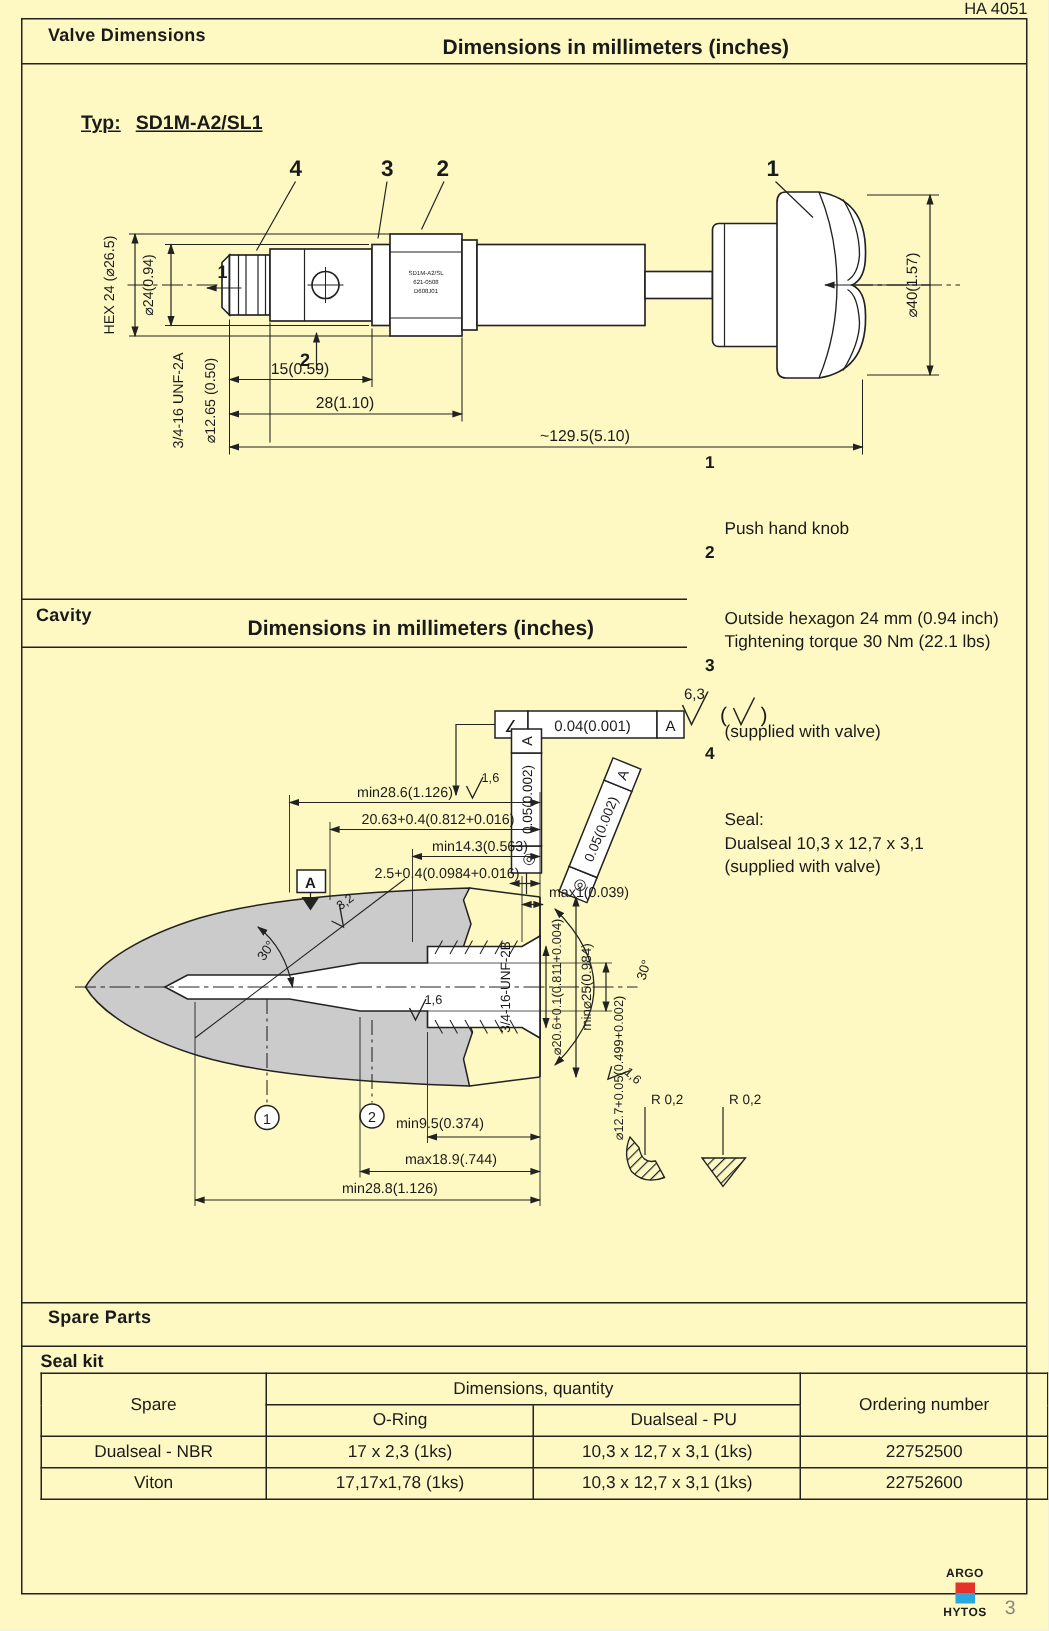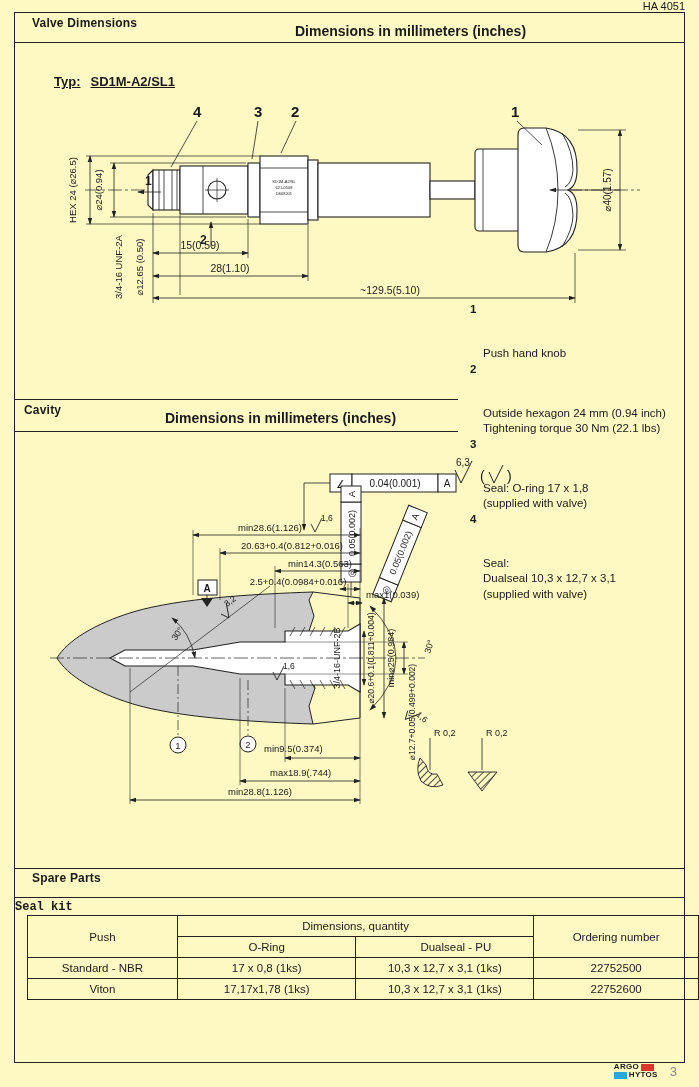--- a/index.html
+++ b/index.html
@@ -13,24 +13,24 @@
   .units{font-size:14px;font-weight:bold;}
   .typ{position:absolute;left:54px;top:74px;font-size:13px;font-weight:bold;text-decoration:underline;}
   .typ span{margin-right:10px;}
   .notes{position:absolute;left:470px;top:302px;width:218px;font-size:11.5px;line-height:15.5px;}
   .note{display:flex;}
   .note .n{width:13px;font-weight:bold;flex:none;}
   .note .t{flex:1;margin-top:44px;}
   table.sp{position:absolute;left:27px;top:915px;border-collapse:collapse;table-layout:fixed;
            font-size:11.5px;text-align:center;}
   table.sp td{border:1.2px solid #222;padding:0;height:20px;}
-  .sealkit{position:absolute;left:15px;top:900px;font-size:12px;font-weight:bold;font-family:Liberation Mono, monospace;}
+  .sealkit{position:absolute;left:27px;top:900px;font-size:12px;font-weight:bold;}
   .footer-logo{position:absolute;right:22px;bottom:8px;display:flex;align-items:flex-end;gap:12px;}
   .brand{font-size:8px;font-weight:bold;line-height:8px;letter-spacing:.3px;}
-  .brand .row{display:flex;align-items:center;gap:2px;}
+  .brand .row{display:flex;align-items:center;gap:2px;flex-direction:column;}
   .blk{width:13px;height:7px;display:inline-block;}
   .pageno{font-size:13px;color:#888;}
   svg text{fill:#1a1a1a;}
 </style>
 </head>
 <body>
 
 <div class="page">
   <div class="doc-num">HA 4051</div>
   <div class="frame"></div>
@@ -146,21 +146,20 @@
     <div class="note">
         <div class="n">2</div>
         <div class="t">
           <div>Outside hexagon 24 mm (0.94 inch)</div>
           <div>Tightening torque 30 Nm (22.1 lbs)</div>
         </div>
       </div>
     <div class="note">
         <div class="n">3</div>
         <div class="t">
-          <div>Seal: O-ring 17 x 1,8</div>
           <div>(supplied with valve)</div>
         </div>
       </div>
     <div class="note">
         <div class="n">4</div>
         <div class="t">
           <div>Seal:</div>
           <div>Dualseal 10,3 x 12,7 x 3,1</div>
           <div>(supplied with valve)</div>
         </div>
@@ -341,31 +340,31 @@
   </svg>
 
   <div class="hline" style="left:14px;top:868px;width:670px;"></div>
   <div class="abs sec-title" style="left:32px;top:871px;">Spare Parts</div>
   <div class="hline" style="left:14px;top:897px;width:670px;"></div>
   <div class="sealkit">Seal kit</div>
 
   <table class="sp">
     <tbody>
         <tr>
-      <td rowspan="2" style="width:150px;">Push</td>
+      <td rowspan="2" style="width:150px;">Spare</td>
       <td colspan="2" style="width:335px;">Dimensions, quantity</td>
       <td rowspan="2" style="width:165px;">Ordering number</td>
     </tr>
     <tr>
       <td style="width:179px;">O-Ring</td>
       <td style="width:156px;padding-left:22px;">Dualseal - PU</td>
     </tr>
     <tr>
-      <td>Standard - NBR</td>
-      <td>17 x 0,8 (1ks)</td>
+      <td>Dualseal - NBR</td>
+      <td>17 x 2,3 (1ks)</td>
       <td>10,3 x 12,7 x 3,1 (1ks)</td>
       <td>22752500</td>
     </tr>
     <tr>
       <td>Viton</td>
       <td>17,17x1,78 (1ks)</td>
       <td>10,3 x 12,7 x 3,1 (1ks)</td>
       <td>22752600</td>
     </tr>
   </tbody>

